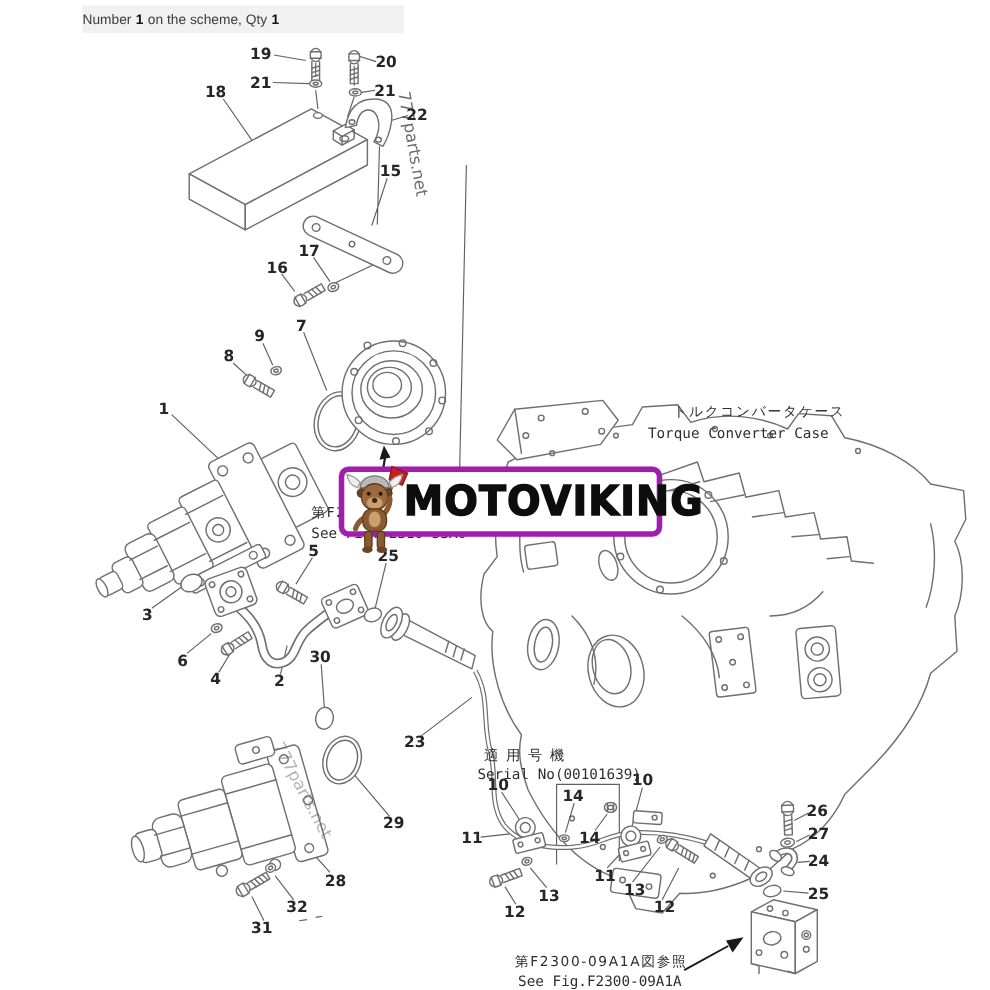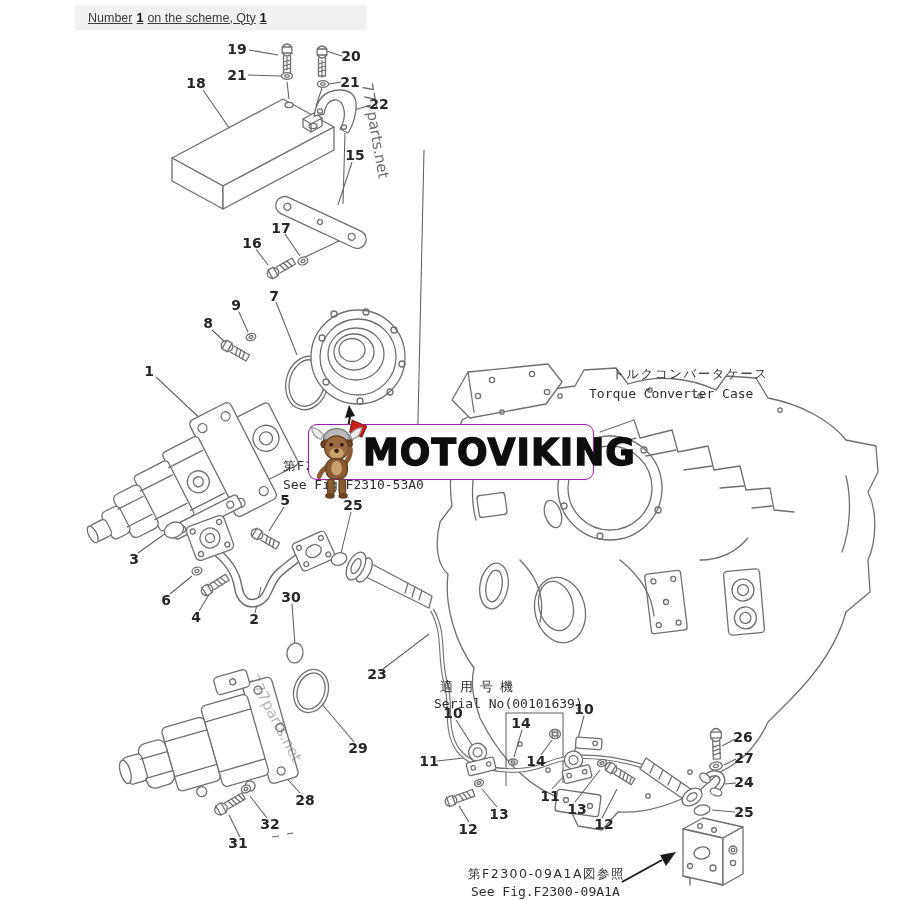--- a/index.html
+++ b/index.html
@@ -1,33 +1,33 @@
 <!DOCTYPE html>
 <html><head>
 <meta charset="utf-8">
 <style>
   html,body{margin:0;padding:0;background:#ffffff;}
   body{width:900px;height:900px;position:relative;overflow:hidden;
        font-family:"Liberation Sans",sans-serif;}
   .header-bar{position:absolute;left:75px;top:5px;width:292px;height:25px;
-       background:#f1f1f1;display:flex;align-items:center;padding-left:13px;
-       box-sizing:border-box;font-size:12.5px;color:#3c3c3c;gap:4px;text-decoration:underline;}
+       background:#f1f1f1;display:flex;align-items:center;
+       box-sizing:border-box;font-size:12.5px;color:#3c3c3c;gap:4px;}
   .header-bar b{color:#151515;}
   #diagram{position:absolute;left:0;top:0;}
   .ln{stroke:#6f6f6f;fill:none;stroke-width:1.3;stroke-linecap:round;stroke-linejoin:round;}
   .fw{stroke:#6f6f6f;fill:#ffffff;stroke-width:1.3;stroke-linejoin:round;}
   .ldr{stroke:#606060;fill:none;stroke-width:1.05;}
   .callout{font:600 14px "DejaVu Sans",sans-serif;fill:#262626;text-anchor:middle;}
   .anno{font:13px "DejaVu Sans Mono",monospace;fill:#2e2e2e;}
   .annojp{font:12.5px "DejaVu Sans",sans-serif;fill:#2e2e2e;letter-spacing:1.5px;}
   .annojp-wide{font:13px "DejaVu Sans",sans-serif;fill:#2e2e2e;letter-spacing:7px;}
   .wm{font:15px "DejaVu Sans",sans-serif;fill:#474747;opacity:.8;}
   .wm2{font:15px "DejaVu Sans",sans-serif;fill:#6a6a6a;opacity:.5;}
   .logo-box{position:absolute;left:308px;top:424px;width:284px;height:54px;
-       background:#ffffff;border:1px solid #a21caf;border-radius:9px;
+       background:#ffffff;border:5px solid #a21caf;border-radius:9px;
        box-shadow:0 0 3px rgba(0,0,0,.08);display:flex;align-items:center;}
   .logo-text{margin-left:54px;font-family:"DejaVu Sans",sans-serif;font-weight:800;
        font-size:36px;letter-spacing:1px;color:#0d0d0d;-webkit-text-stroke:1.3px #0d0d0d;
        transform:scaleY(1.04);white-space:nowrap;}
   .mascot{position:absolute;left:2px;top:-6px;overflow:visible;}
 </style>
 </head>
 <body>
 
 <svg id="diagram" width="900" height="900" viewBox="0 0 900 900" xmlns="http://www.w3.org/2000/svg">

